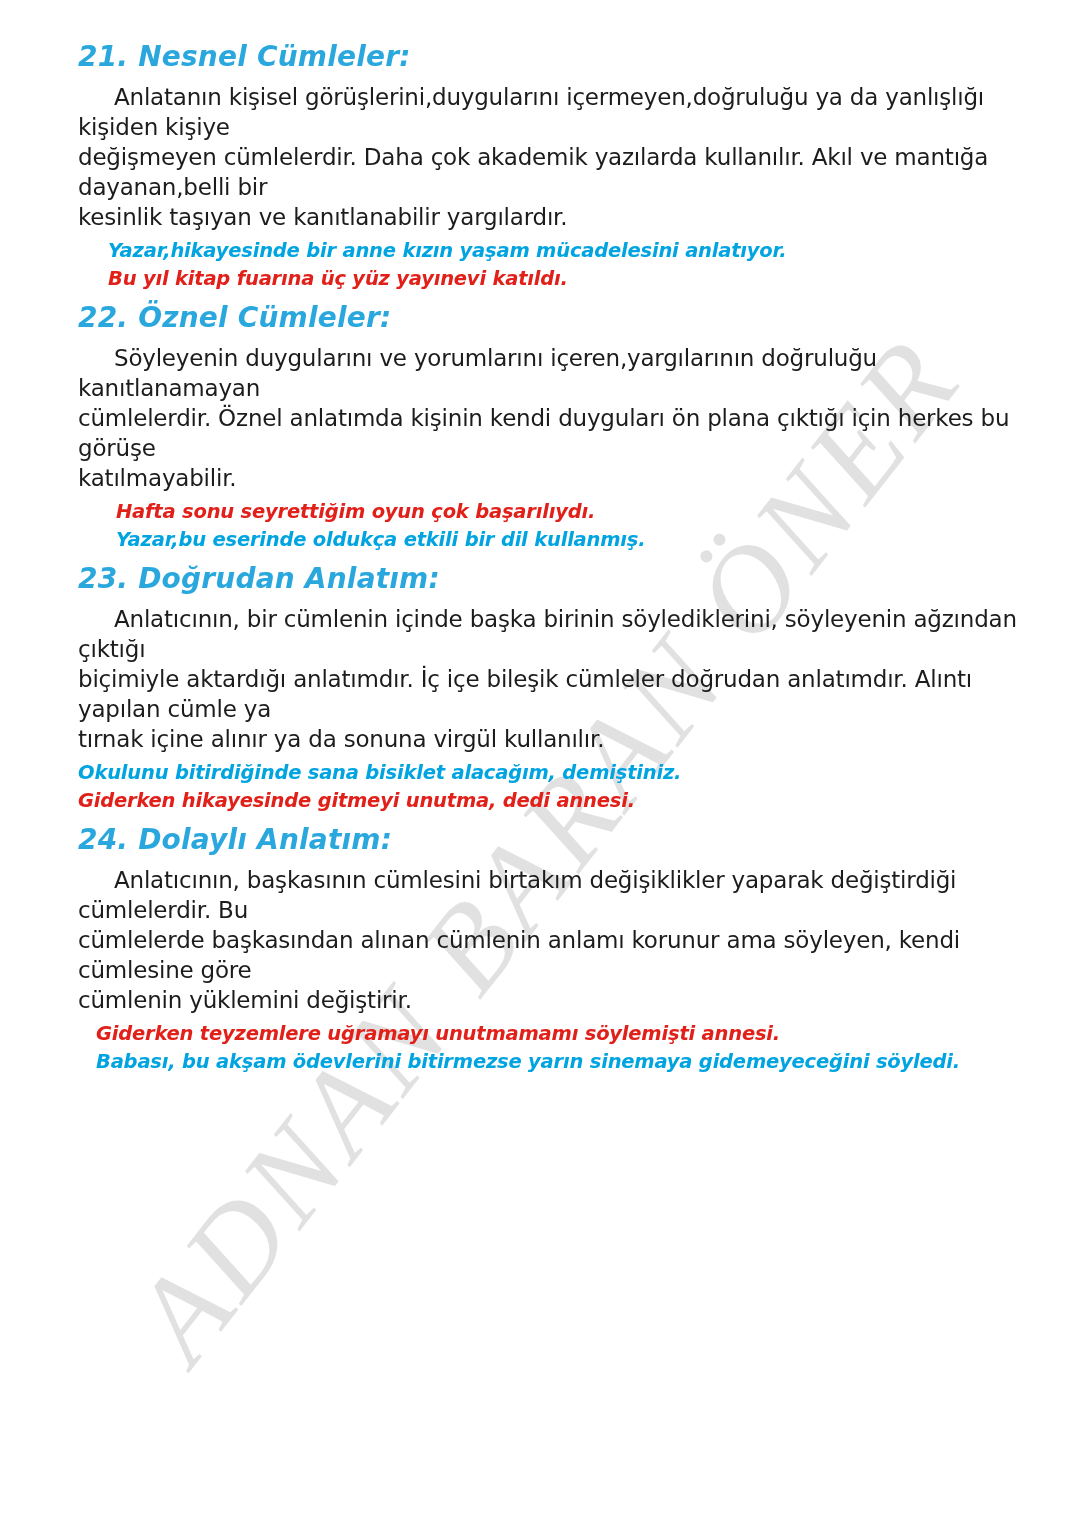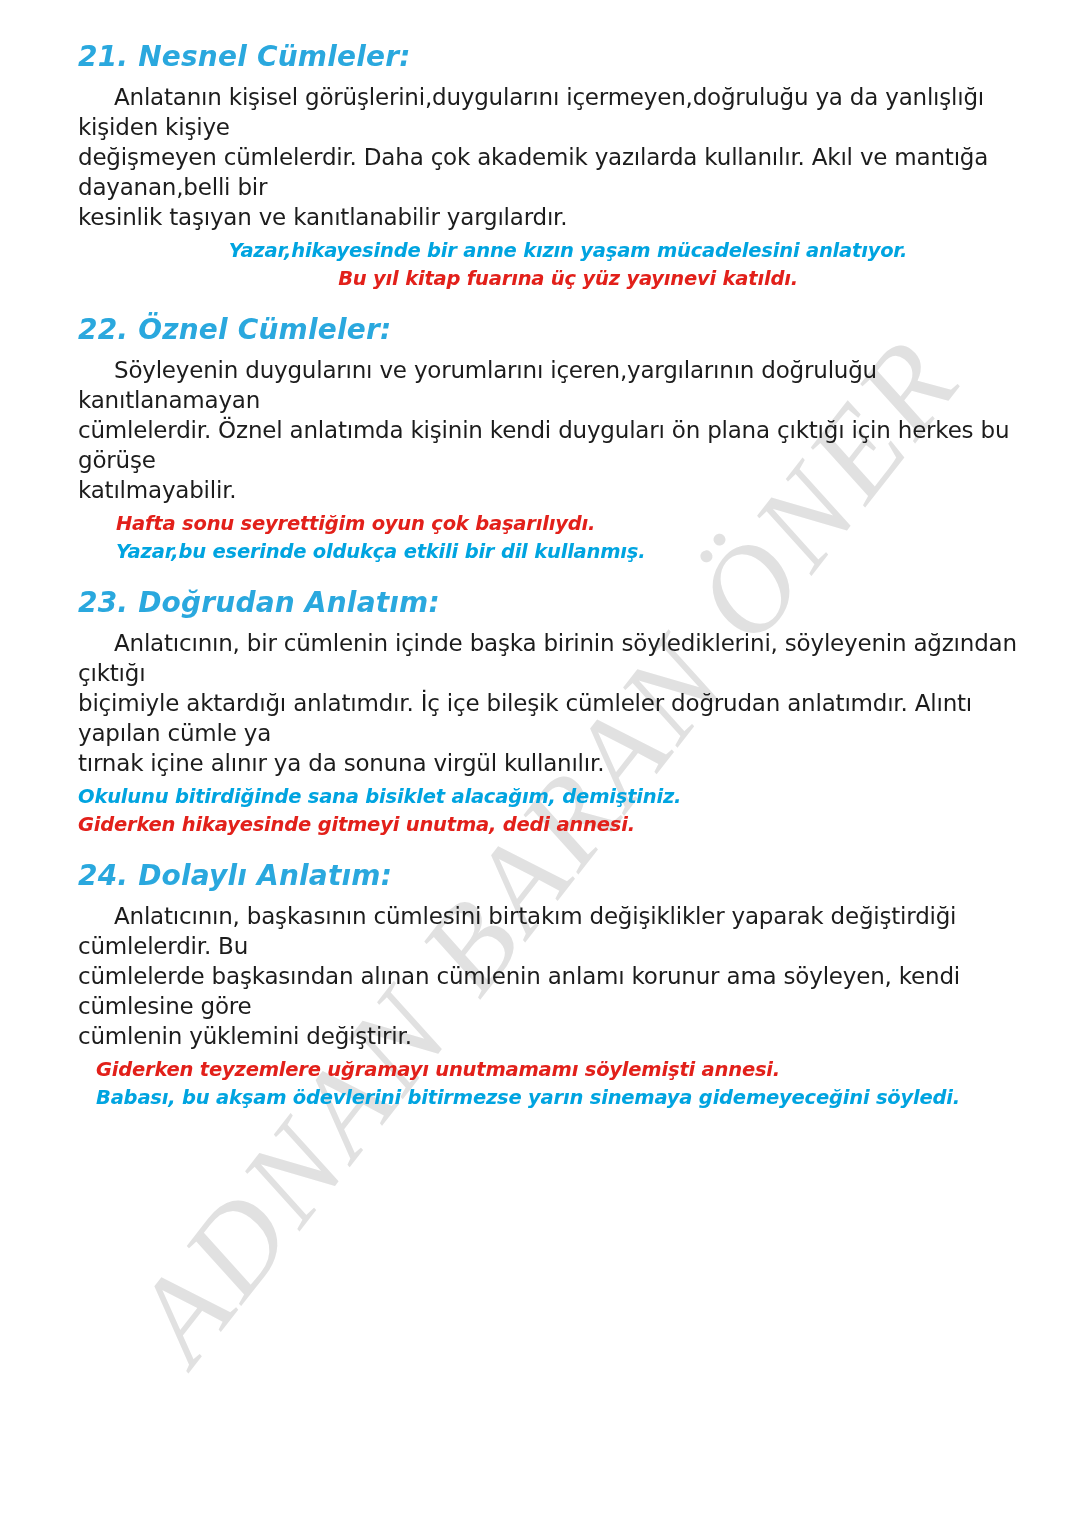--- a/index.html
+++ b/index.html
@@ -30,21 +30,21 @@
     z-index: 0;
     user-select: none;
   }
   .content {
     position: absolute;
     left: 78px; top: 40px;
     width: 950px;
     z-index: 1;
   }
   .section { margin: 0 0 0 0; }
-  .section + .section { margin-top: 20px; }
+  .section + .section { margin-top: 8px; }
   .section-heading {
     margin: 0 0 8px 0;
     font-size: 28px;
     line-height: 34px;
     font-weight: bold;
     font-style: italic;
     color: var(--heading-blue);
     letter-spacing: 0.2px;
   }
   .section-body {
@@ -60,21 +60,21 @@
     margin: 0;
     font-size: 19.5px;
     line-height: 28px;
     font-weight: bold;
     font-style: italic;
     letter-spacing: -0.2px;
     white-space: nowrap;
   }
   .example.blue { color: var(--example-blue); }
   .example.red  { color: var(--example-red); }
-  .ind-30 { margin-left: 30px; text-align: center; }
+  .ind-30 { margin-left: 30px; }
   .ind-38 { margin-left: 38px; }
   .ind-18 { margin-left: 18px; }
   .ind-0  { margin-left: 0; }
 </style>
 </head>
 <body>
 
 <div class="watermark">ADNAN BARAN ÖNER</div>
 
 <div class="content">

